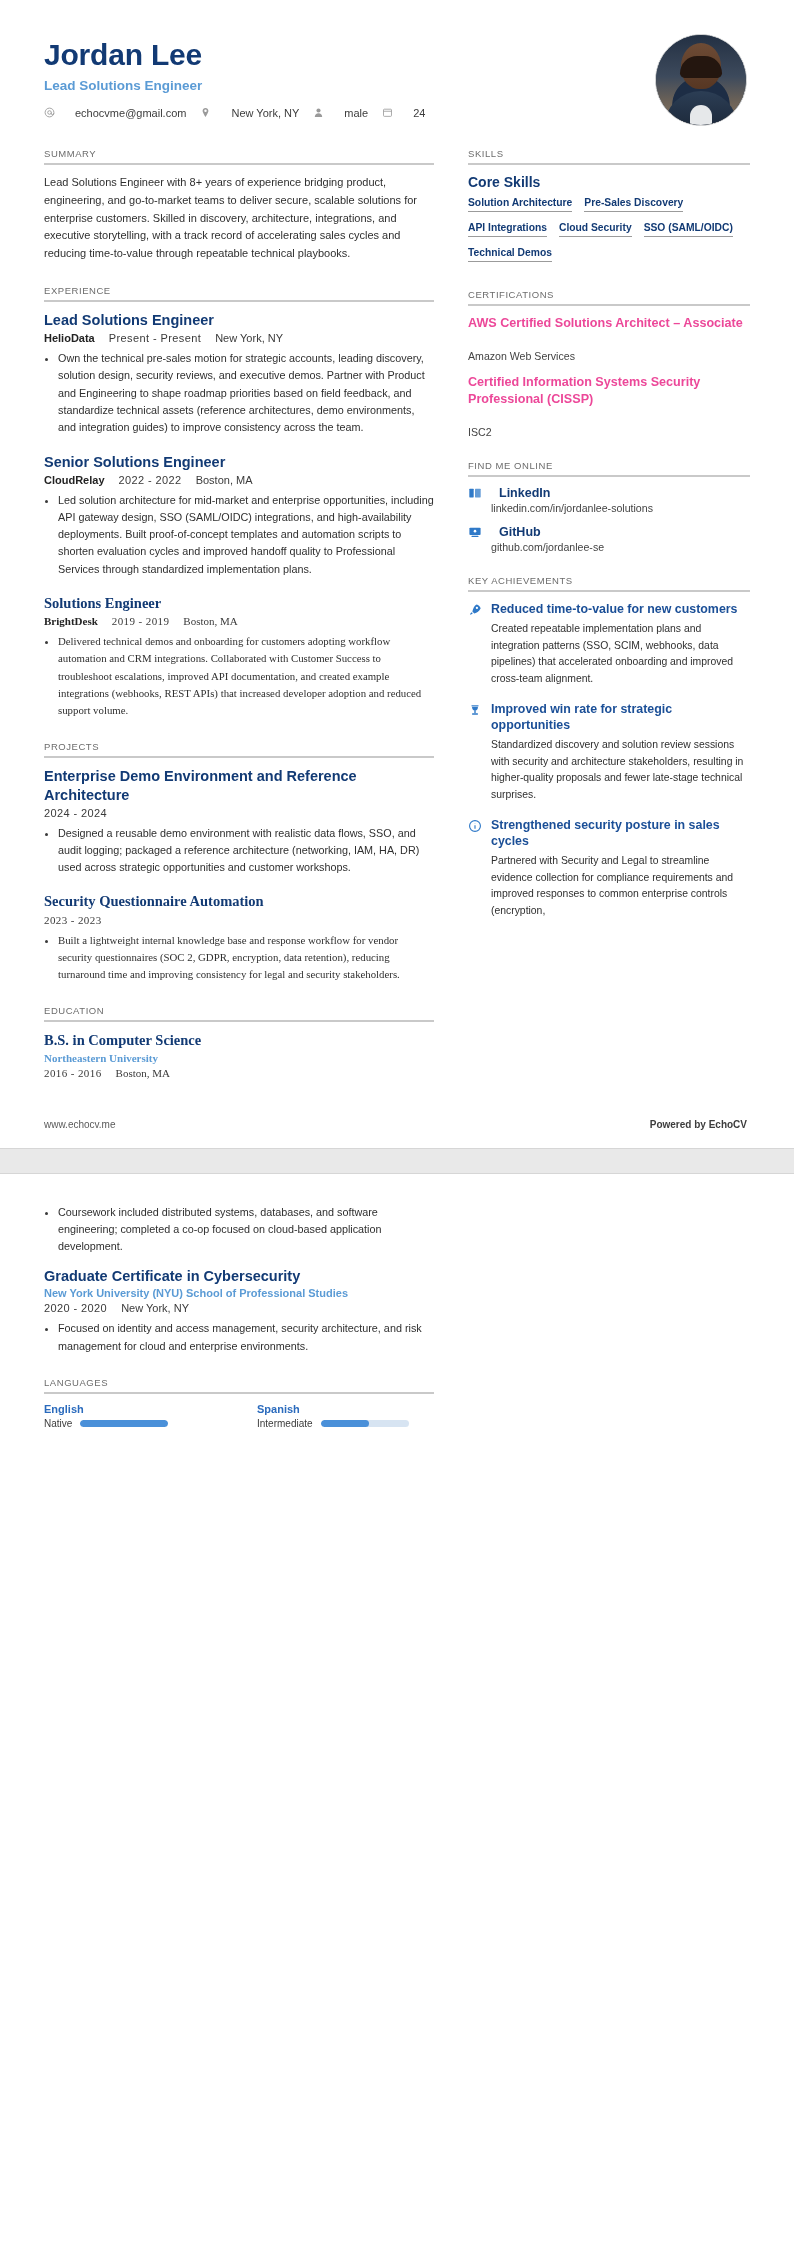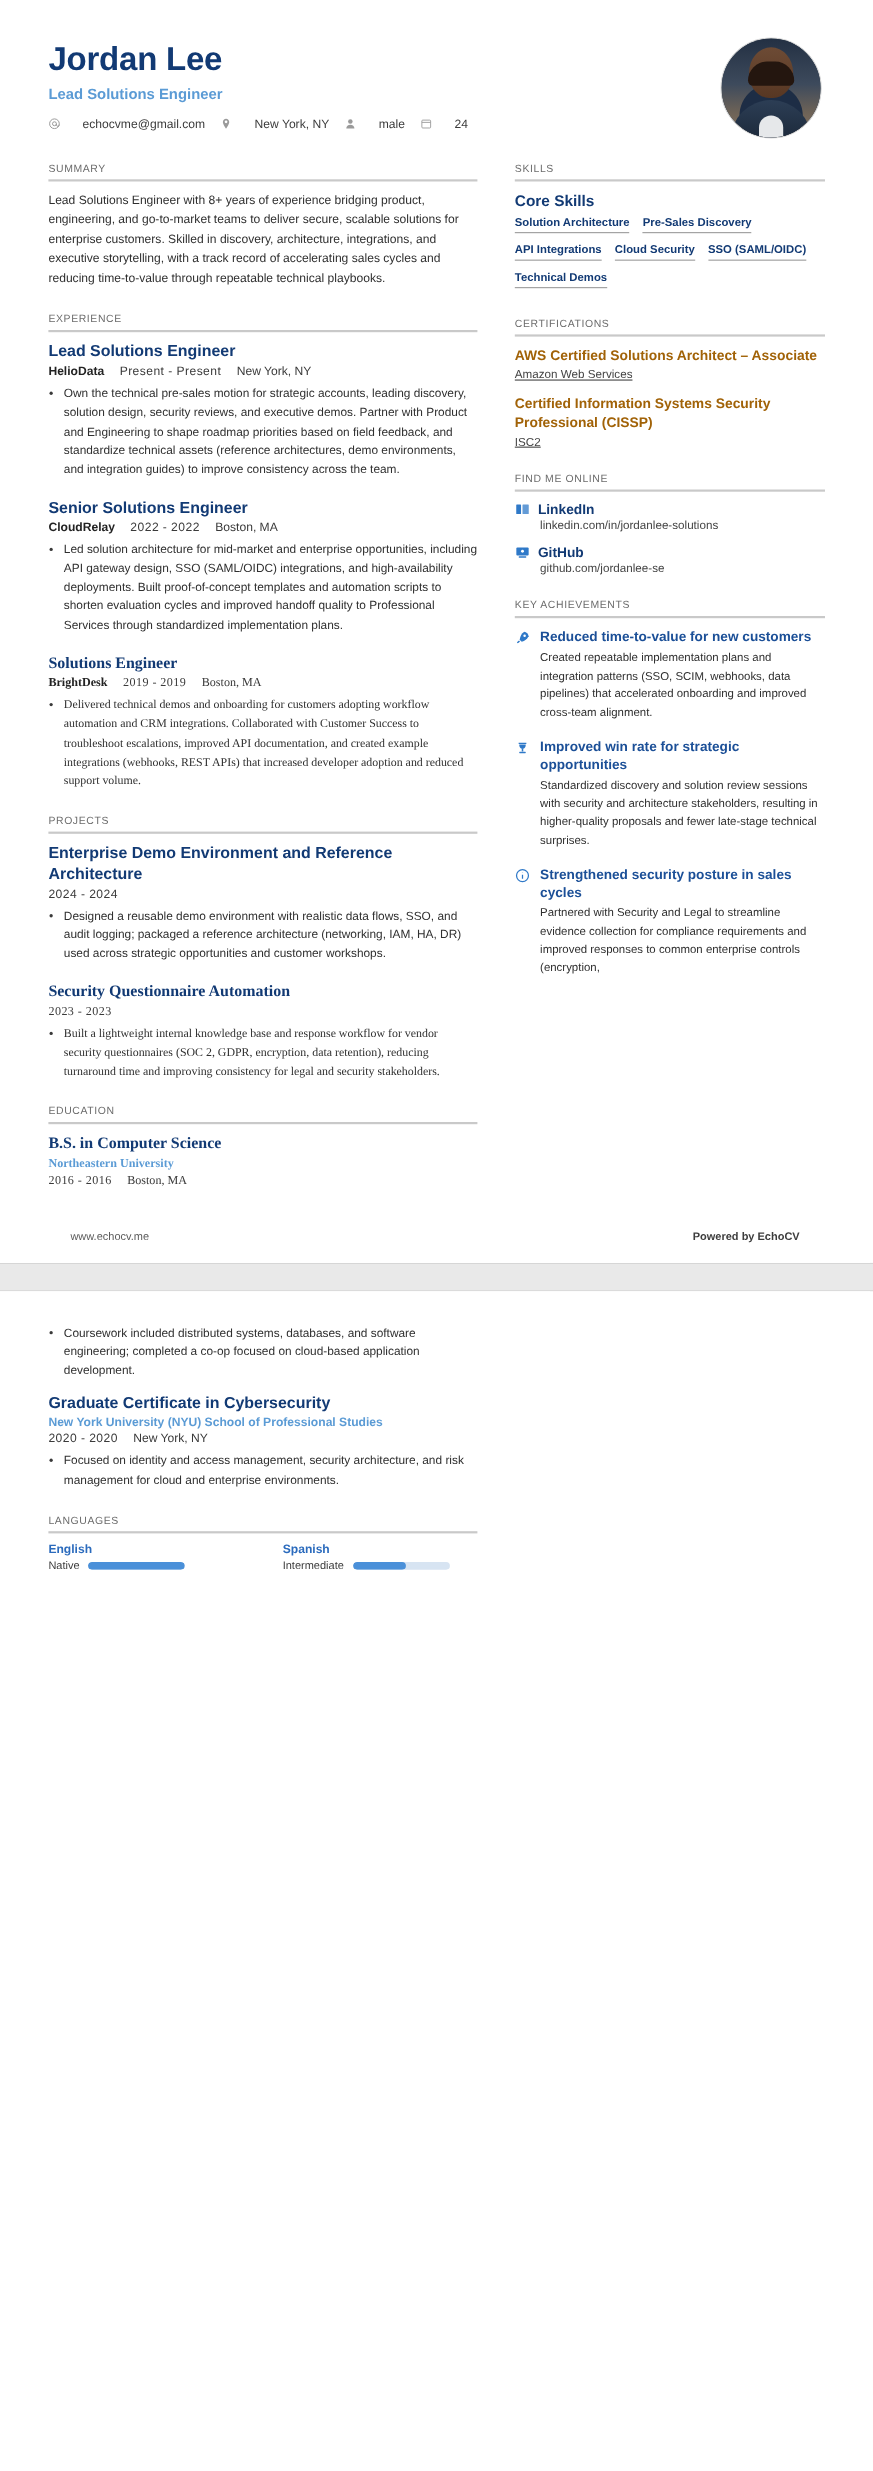--- a/index.html
+++ b/index.html
@@ -193,35 +193,34 @@
     border-bottom: 1.2px solid #9b9b9b;
     padding-bottom: 3px;
     margin-bottom: 5px;
     white-space: nowrap;
   }
 
   .cert { margin-bottom: 12px; }
   .cert-name {
     font-size: 12.6px;
     font-weight: 600;
-    color: #a16207;
+    color: #ec4899;
     line-height: 1.3;
   }
   .cert-issuer {
     font-size: 10.6px;
     color: #434343;
-    margin-top: 4px;
-    text-decoration: underline;
+    margin-top: 19px;
   }
 
   .profile { margin-bottom: 11px; }
   .profile-head {
     display: flex;
     align-items: center;
-    gap: 7px;
+    gap: 17px;
   }
   .profile-ico {
     width: 14px; height: 14px;
     color: #2f79c8;
     display: inline-flex; align-items: center; justify-content: center;
     flex: 0 0 auto;
   }
   .profile-ico svg { width: 14px; height: 14px; display:block; }
   .profile-name {
     font-size: 12.5px;
@@ -284,21 +283,21 @@
     position: absolute; left: 0; top: 0; bottom: 0;
     background: #4a90d9;
     border-radius: 4px;
   }
 
   
   .footer {
     display: flex;
     justify-content: space-between;
     align-items: center;
-    padding: 0 64px;
+    padding: 0 44px;
     font-size: 10px;
     color: #5a5a5a;
     text-align: right;
   }
   .footer .brand { font-weight: 700; color: #3d3d3d; }
   .page-gap {
     height: 26px;
     background: #e9e9e9;
     box-shadow: inset 0 1px 0 #d6d6d6, inset 0 -1px 0 #d6d6d6;
   }

